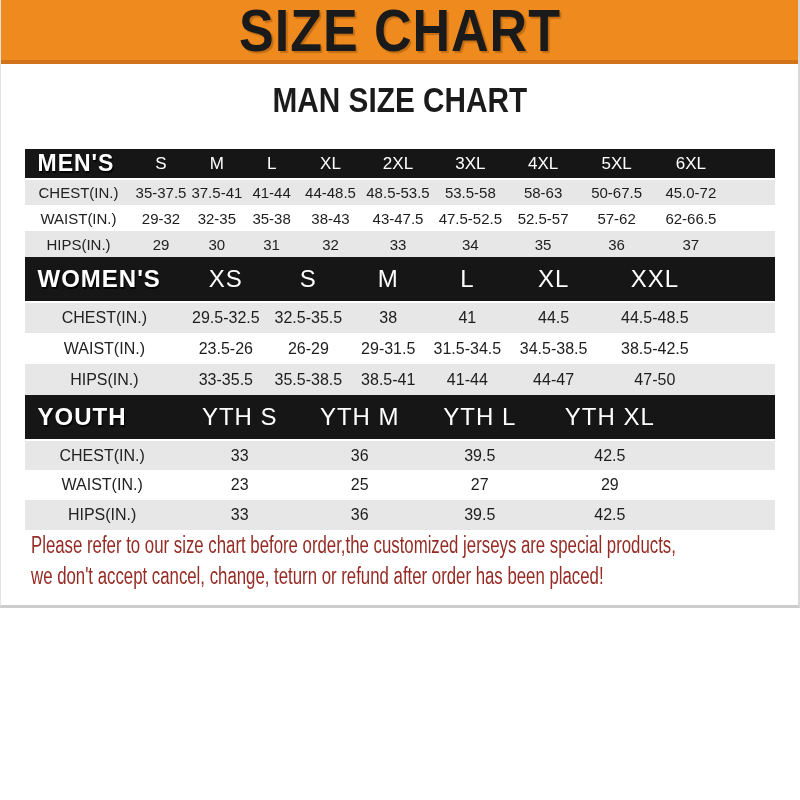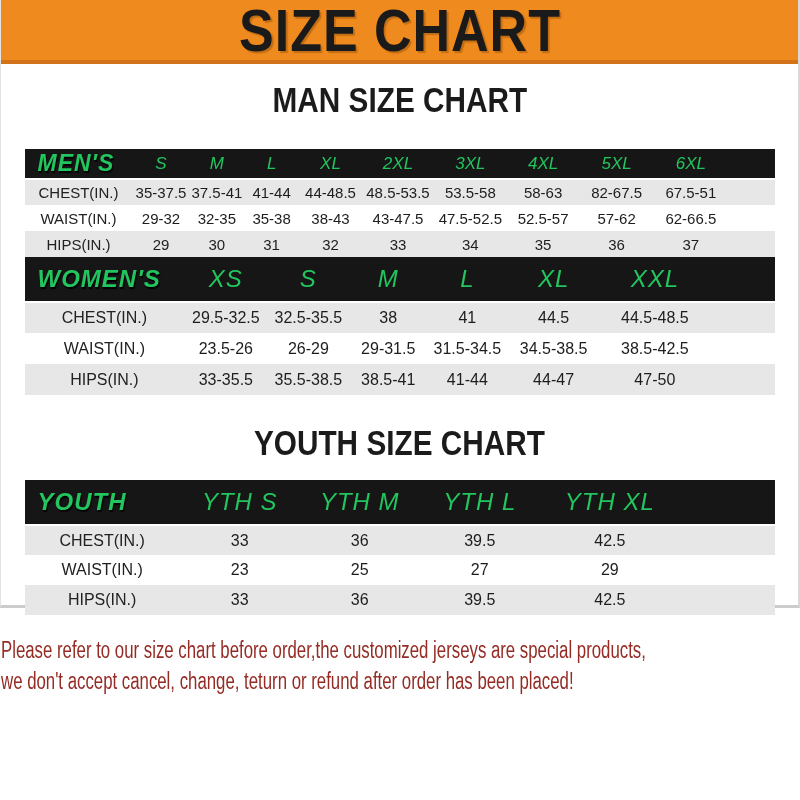--- a/index.html
+++ b/index.html
@@ -58,22 +58,21 @@
 
   
   .size-table {
     width: 750px;
     margin: 0 auto;
     border-collapse: collapse;
     table-layout: fixed;
   }
   .size-table thead tr {
     background: var(--bar-bg, #161616);
-    color: #22c55e;
-    font-style: italic;
+    color: #ffffff;
   }
   .size-table thead th { font-weight: 400; text-align: center; }
   .size-table thead th.corner {
     font-weight: 700;
     text-align: left;
     padding-left: 13px;
     letter-spacing: 1px;
     text-shadow: 1px 2px 1px rgba(0,0,0,0.9);
   }
   .size-table thead tr { border-bottom: 2px solid #ffffff; }
@@ -89,21 +88,21 @@
   .men-table td { font-size: 15px; }
 
   .women-table thead tr, .youth-table thead tr { height: 45px; }
   .women-table thead th, .youth-table thead th { font-size: 24px; letter-spacing: 1px; }
   .women-table thead th.corner, .youth-table thead th.corner { font-size: 24px; }
   .women-table tbody tr { height: 31px; }
   .youth-table tbody tr { height: 30px; }
   .women-table td, .youth-table td { font-size: 16px; }
 
   
-  .notice { margin-top: 20px; }
+  .notice { padding-left: 30px; }
   .notice p {
     color: var(--notice-color, #952B24);
     font-size: 23px;
     line-height: 31px;
     transform: scaleX(0.73);
     transform-origin: 0 50%;
     white-space: nowrap;
     font-weight: 400;
   }
 </style>
@@ -150,22 +149,22 @@
         <tbody>
           <tr>
             <td class="row-label">CHEST(IN.)</td>
             <td>35-37.5</td>
             <td>37.5-41</td>
             <td>41-44</td>
             <td>44-48.5</td>
             <td>48.5-53.5</td>
             <td>53.5-58</td>
             <td>58-63</td>
-            <td>82-67.5</td>
-            <td>67.5-51</td>
+            <td>50-67.5</td>
+            <td>45.0-72</td>
             <td></td>
           </tr>
           <tr>
             <td class="row-label">WAIST(IN.)</td>
             <td>29-32</td>
             <td>32-35</td>
             <td>35-38</td>
             <td>38-43</td>
             <td>43-47.5</td>
             <td>47.5-52.5</td>
@@ -244,21 +243,20 @@
             <td>41-44</td>
             <td>44-47</td>
             <td>47-50</td>
             <td></td>
           </tr>
         </tbody>
       </table>
   </section>
 
   <section class="section section-youth">
-    <h2 class="section-title"><span>YOUTH SIZE CHART</span></h2>
     <table class="size-table youth-table">
         <colgroup>
           <col style="width: 20.7%;">
           <col style="width: 16%;">
           <col style="width: 16%;">
           <col style="width: 16%;">
           <col style="width: 18.7%;">
           <col style="width: 12.6%;">
         </colgroup>
         <thead>

